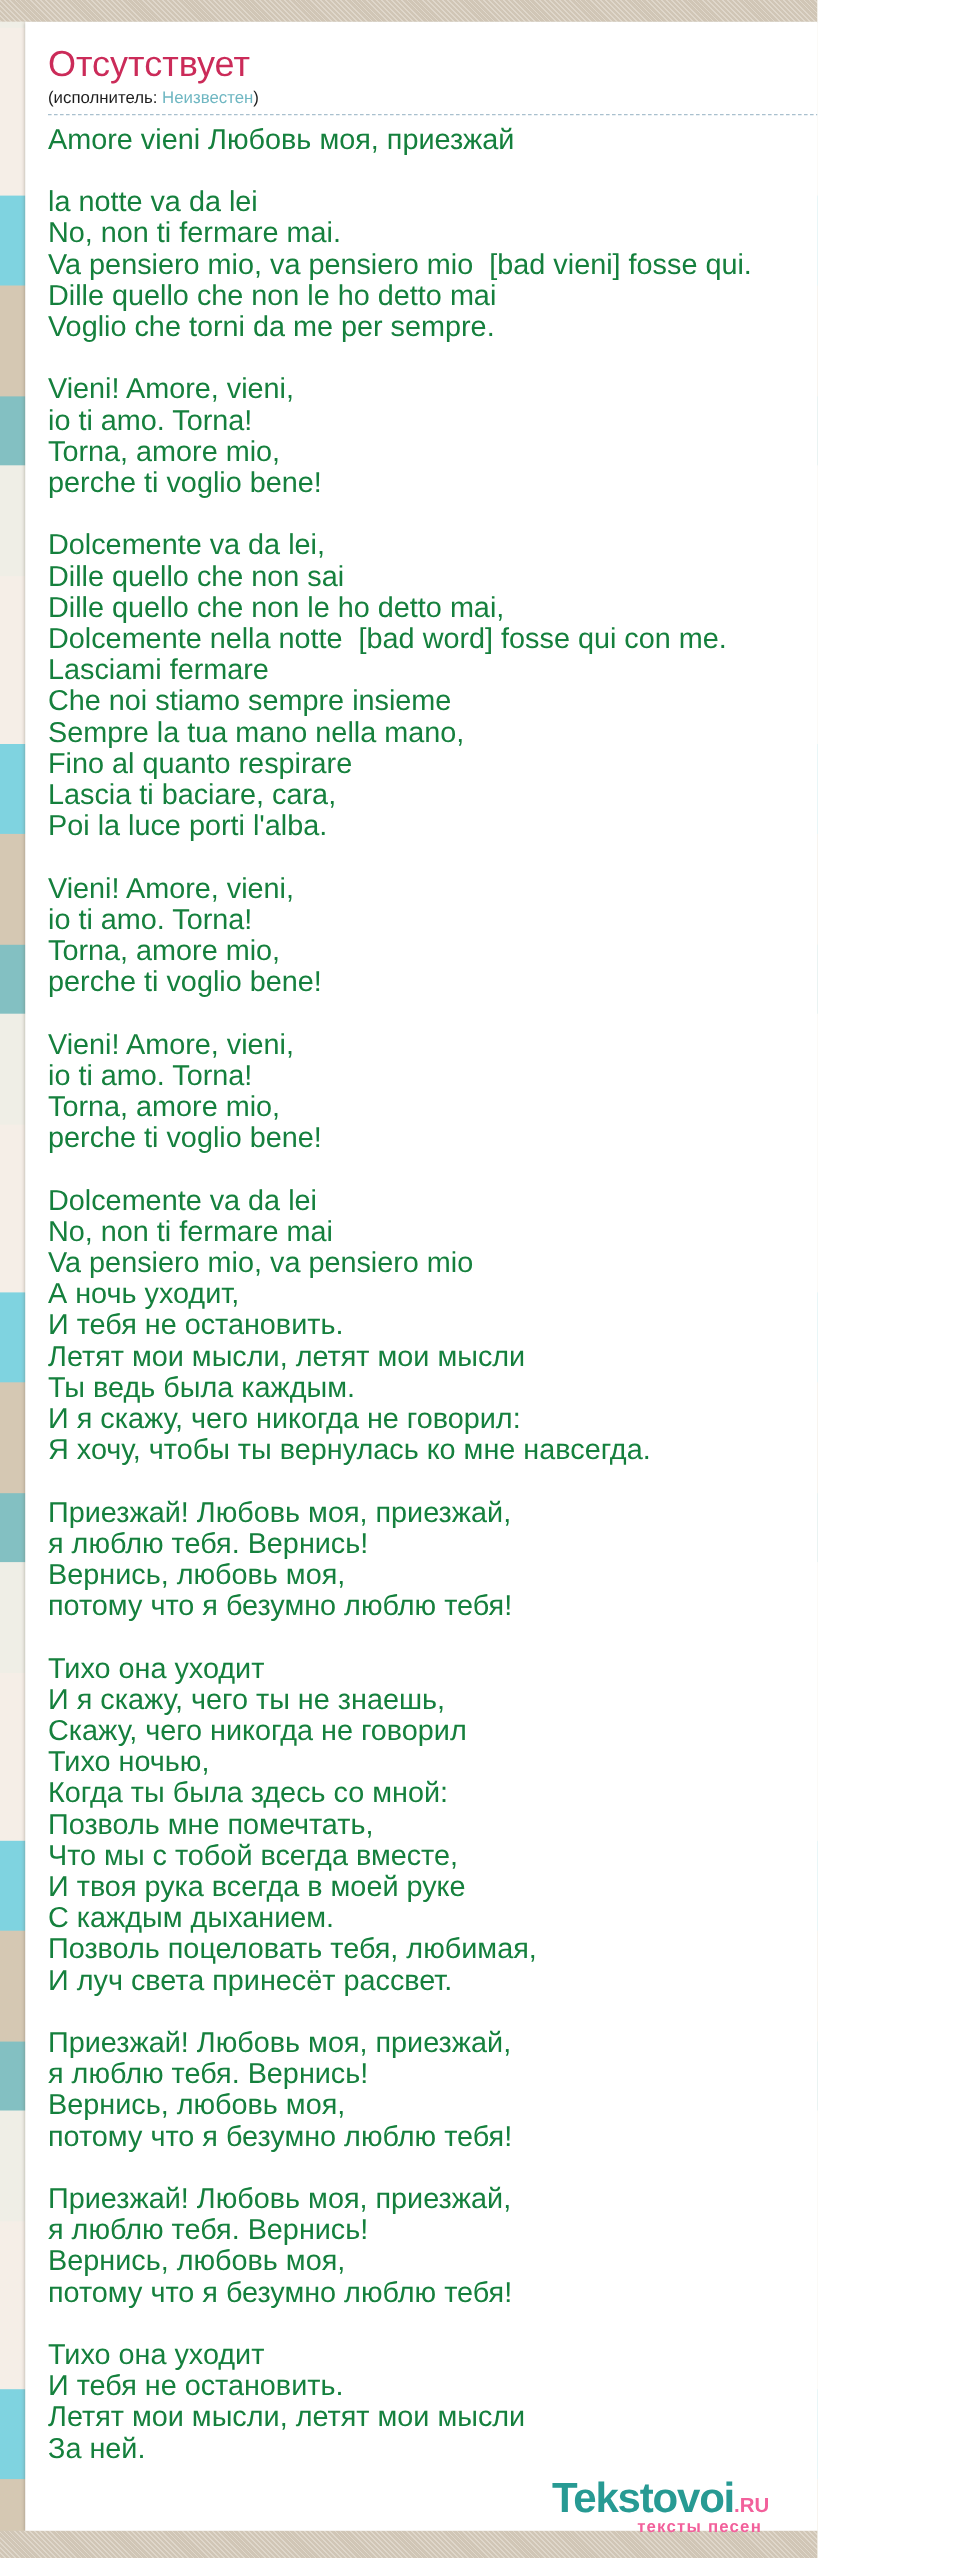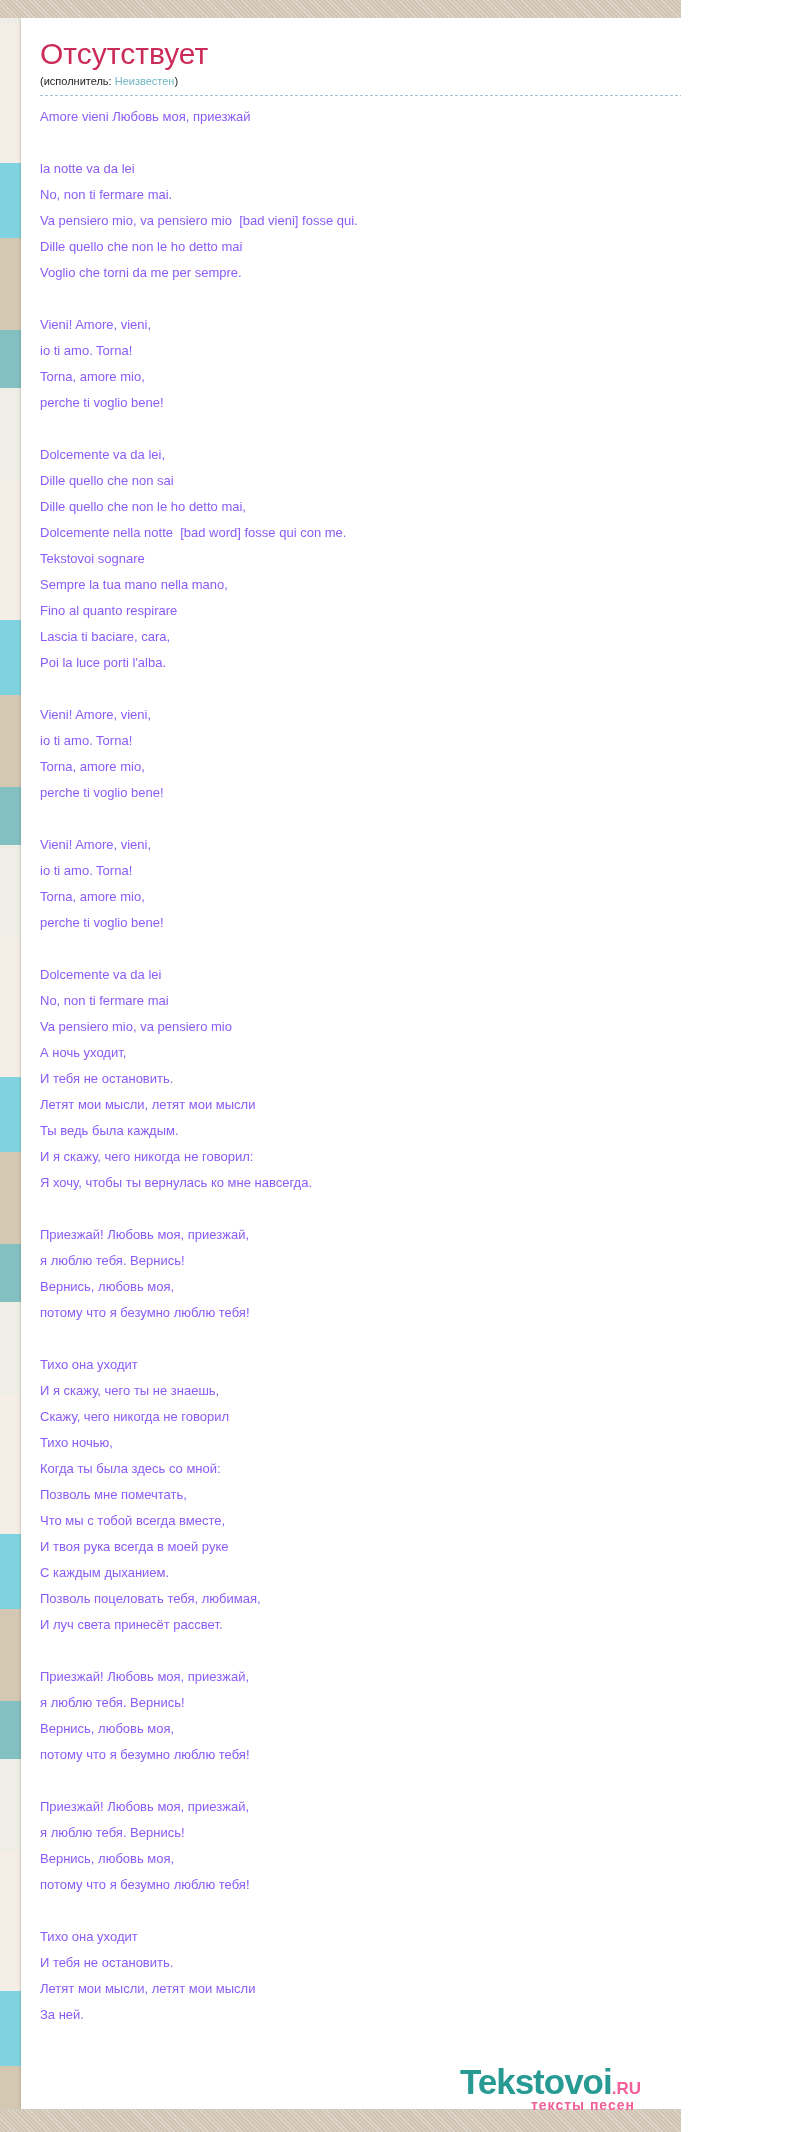--- a/index.html
+++ b/index.html
@@ -30,25 +30,25 @@
   .card{
     position:absolute;left:21px;top:18px;width:757px;height:2092px;
     background:#ffffff;box-sizing:border-box;
     padding:20px 20px 0 19px;z-index:2;
     box-shadow:0 0 3px rgba(100,90,75,.45);
   }
   .page-title{
     margin:0;font-size:30px;line-height:32px;font-weight:normal;
     color:#cb2b59;
   }
-  .artist-line{font-size:11px;line-height:22px;color:#1e1e1e;}
+  .artist-line{font-size:14px;line-height:22px;color:#1e1e1e;}
   .artist-link{color:#6fb7c2;text-decoration:none;cursor:pointer;}
   .lyrics-header{border-bottom:1px dashed #a9c0ce;padding-bottom:3px;}
   .lyrics{margin-top:8px;}
-  .stanza{margin:0 0 26px 0;font-size:13px;line-height:26px;color:#8b5cf6;}
+  .stanza{margin:0 0 26px 0;font-size:24px;line-height:26px;color:#15803d;}
   .line{display:block;white-space:pre-wrap;}
   .logo{
     position:absolute;right:40px;top:2064px;z-index:4;
     text-align:right;line-height:1;cursor:pointer;
   }
   .logo-main{font-size:35px;font-weight:bold;color:#279a93;letter-spacing:-1px;}
   .logo-tld{font-size:17px;font-weight:bold;color:#f2609b;}
   .logo-tagline{
     display:block;font-size:14px;font-weight:bold;color:#f2609b;
     margin-top:-1px;padding-right:6px;letter-spacing:1px;
@@ -84,21 +84,22 @@
           <span class="line">Vieni! Amore, vieni,</span>
           <span class="line">io ti amo. Torna!</span>
           <span class="line">Torna, amore mio,</span>
           <span class="line">perche ti voglio bene!</span>
         </p>
         <p class="stanza">
           <span class="line">Dolcemente va da lei,</span>
           <span class="line">Dille quello che non sai</span>
           <span class="line">Dille quello che non le ho detto mai,</span>
           <span class="line">Dolcemente nella notte  [bad word] fosse qui con me.</span>
-          <span class="line">Tekstovoi sognare</span>
+          <span class="line">Lasciami fermare</span>
+          <span class="line">Che noi stiamo sempre insieme</span>
           <span class="line">Sempre la tua mano nella mano,</span>
           <span class="line">Fino al quanto respirare</span>
           <span class="line">Lascia ti baciare, cara,</span>
           <span class="line">Poi la luce porti l'alba.</span>
         </p>
         <p class="stanza">
           <span class="line">Vieni! Amore, vieni,</span>
           <span class="line">io ti amo. Torna!</span>
           <span class="line">Torna, amore mio,</span>
           <span class="line">perche ti voglio bene!</span>

